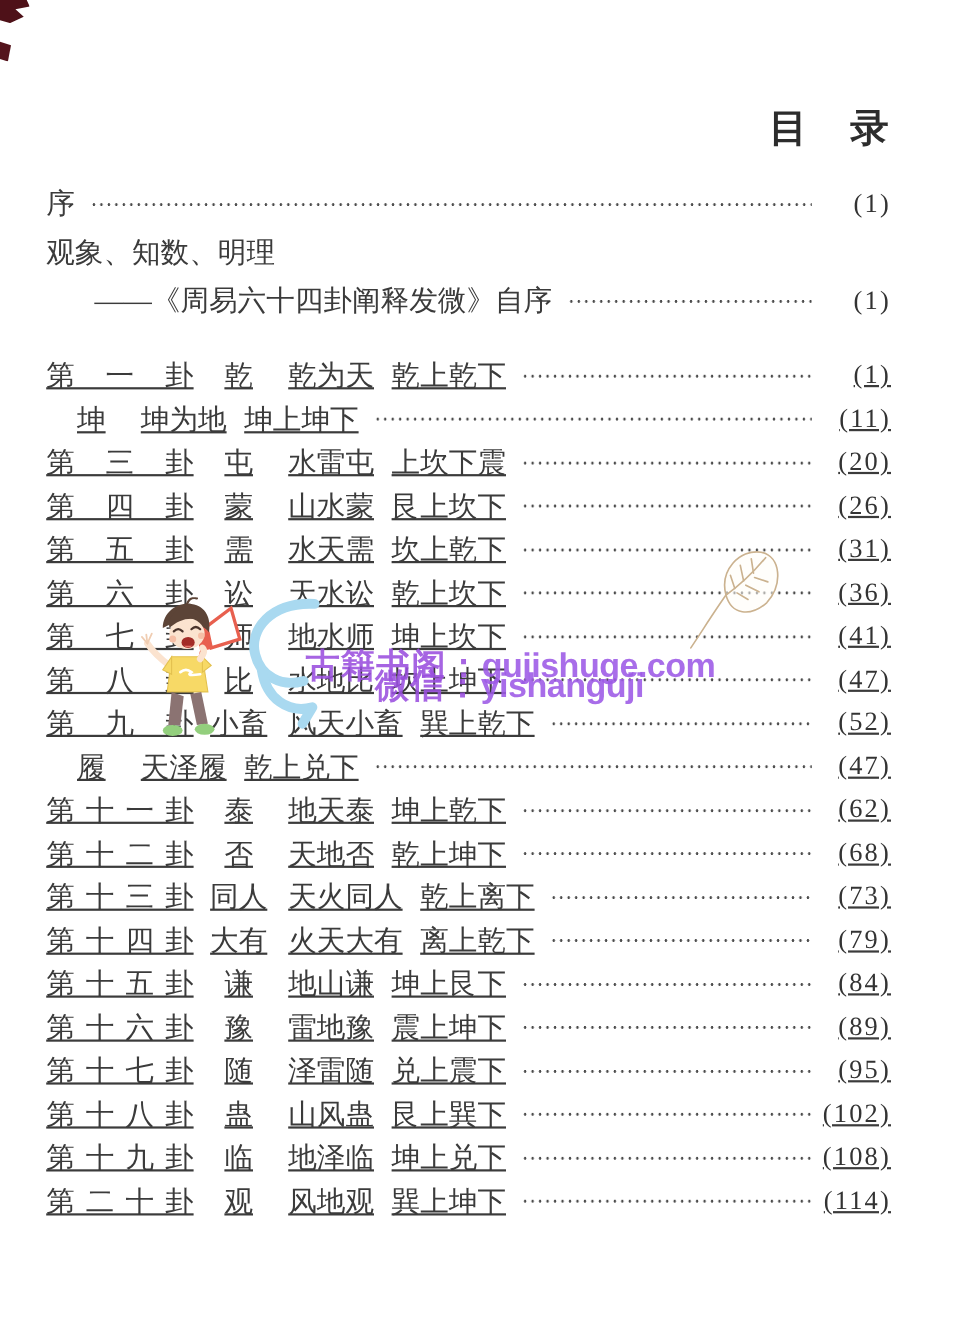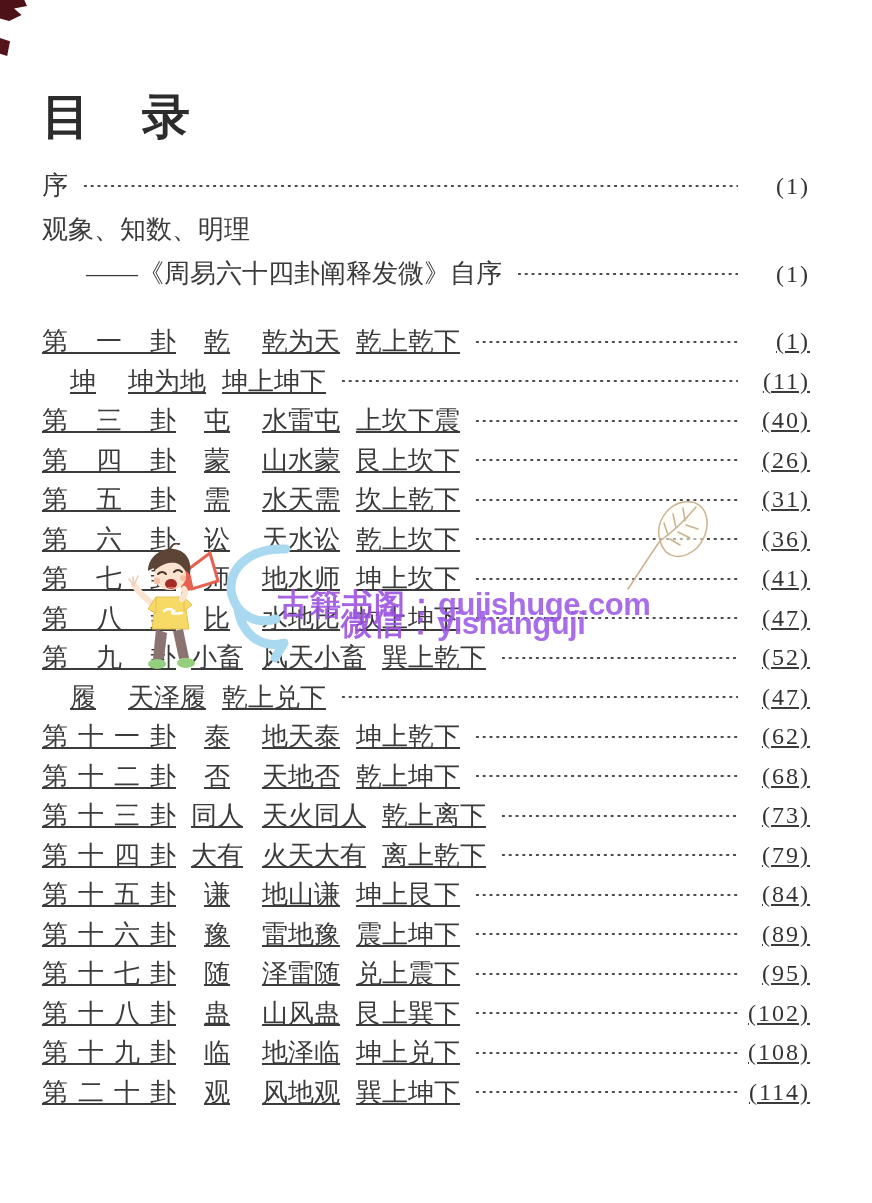--- a/index.html
+++ b/index.html
@@ -7,22 +7,22 @@
     width:872px;height:1203px;position:relative;overflow:hidden;
     background:#ffffff;
     font-family:"Liberation Serif","DejaVu Serif",serif;
     color:#3b3b3b;
   }
   .content{padding:0 62px 0 42px;position:relative;}
 
   
   .title{
     padding-top:94px;
-    text-align:left;
-    font-size:48px;line-height:46px;
+    text-align:right;
+    font-size:35px;line-height:46px;
     font-weight:700;color:#2c2c2c;
     letter-spacing:2px;
   }
 
   
   .front-matter{margin-top:24px;}
   .fm-row{
     display:flex;align-items:center;
     height:44px;font-size:26px;line-height:44px;
     white-space:nowrap;
@@ -120,21 +120,21 @@
     <span class="e-struct">坤上坤下</span>
     <span class="leader"></span>
     <span class="pageno">(11)</span>
   </div>
       <div class="entry-row">
     <span class="e-label">第三卦</span>
     <span class="e-name">屯</span>
     <span class="e-full">水雷屯</span>
     <span class="e-struct">上坎下震</span>
     <span class="leader"></span>
-    <span class="pageno">(40)</span>
+    <span class="pageno">(20)</span>
   </div>
       <div class="entry-row">
     <span class="e-label">第四卦</span>
     <span class="e-name">蒙</span>
     <span class="e-full">山水蒙</span>
     <span class="e-struct">艮上坎下</span>
     <span class="leader"></span>
     <span class="pageno">(26)</span>
   </div>
       <div class="entry-row">

